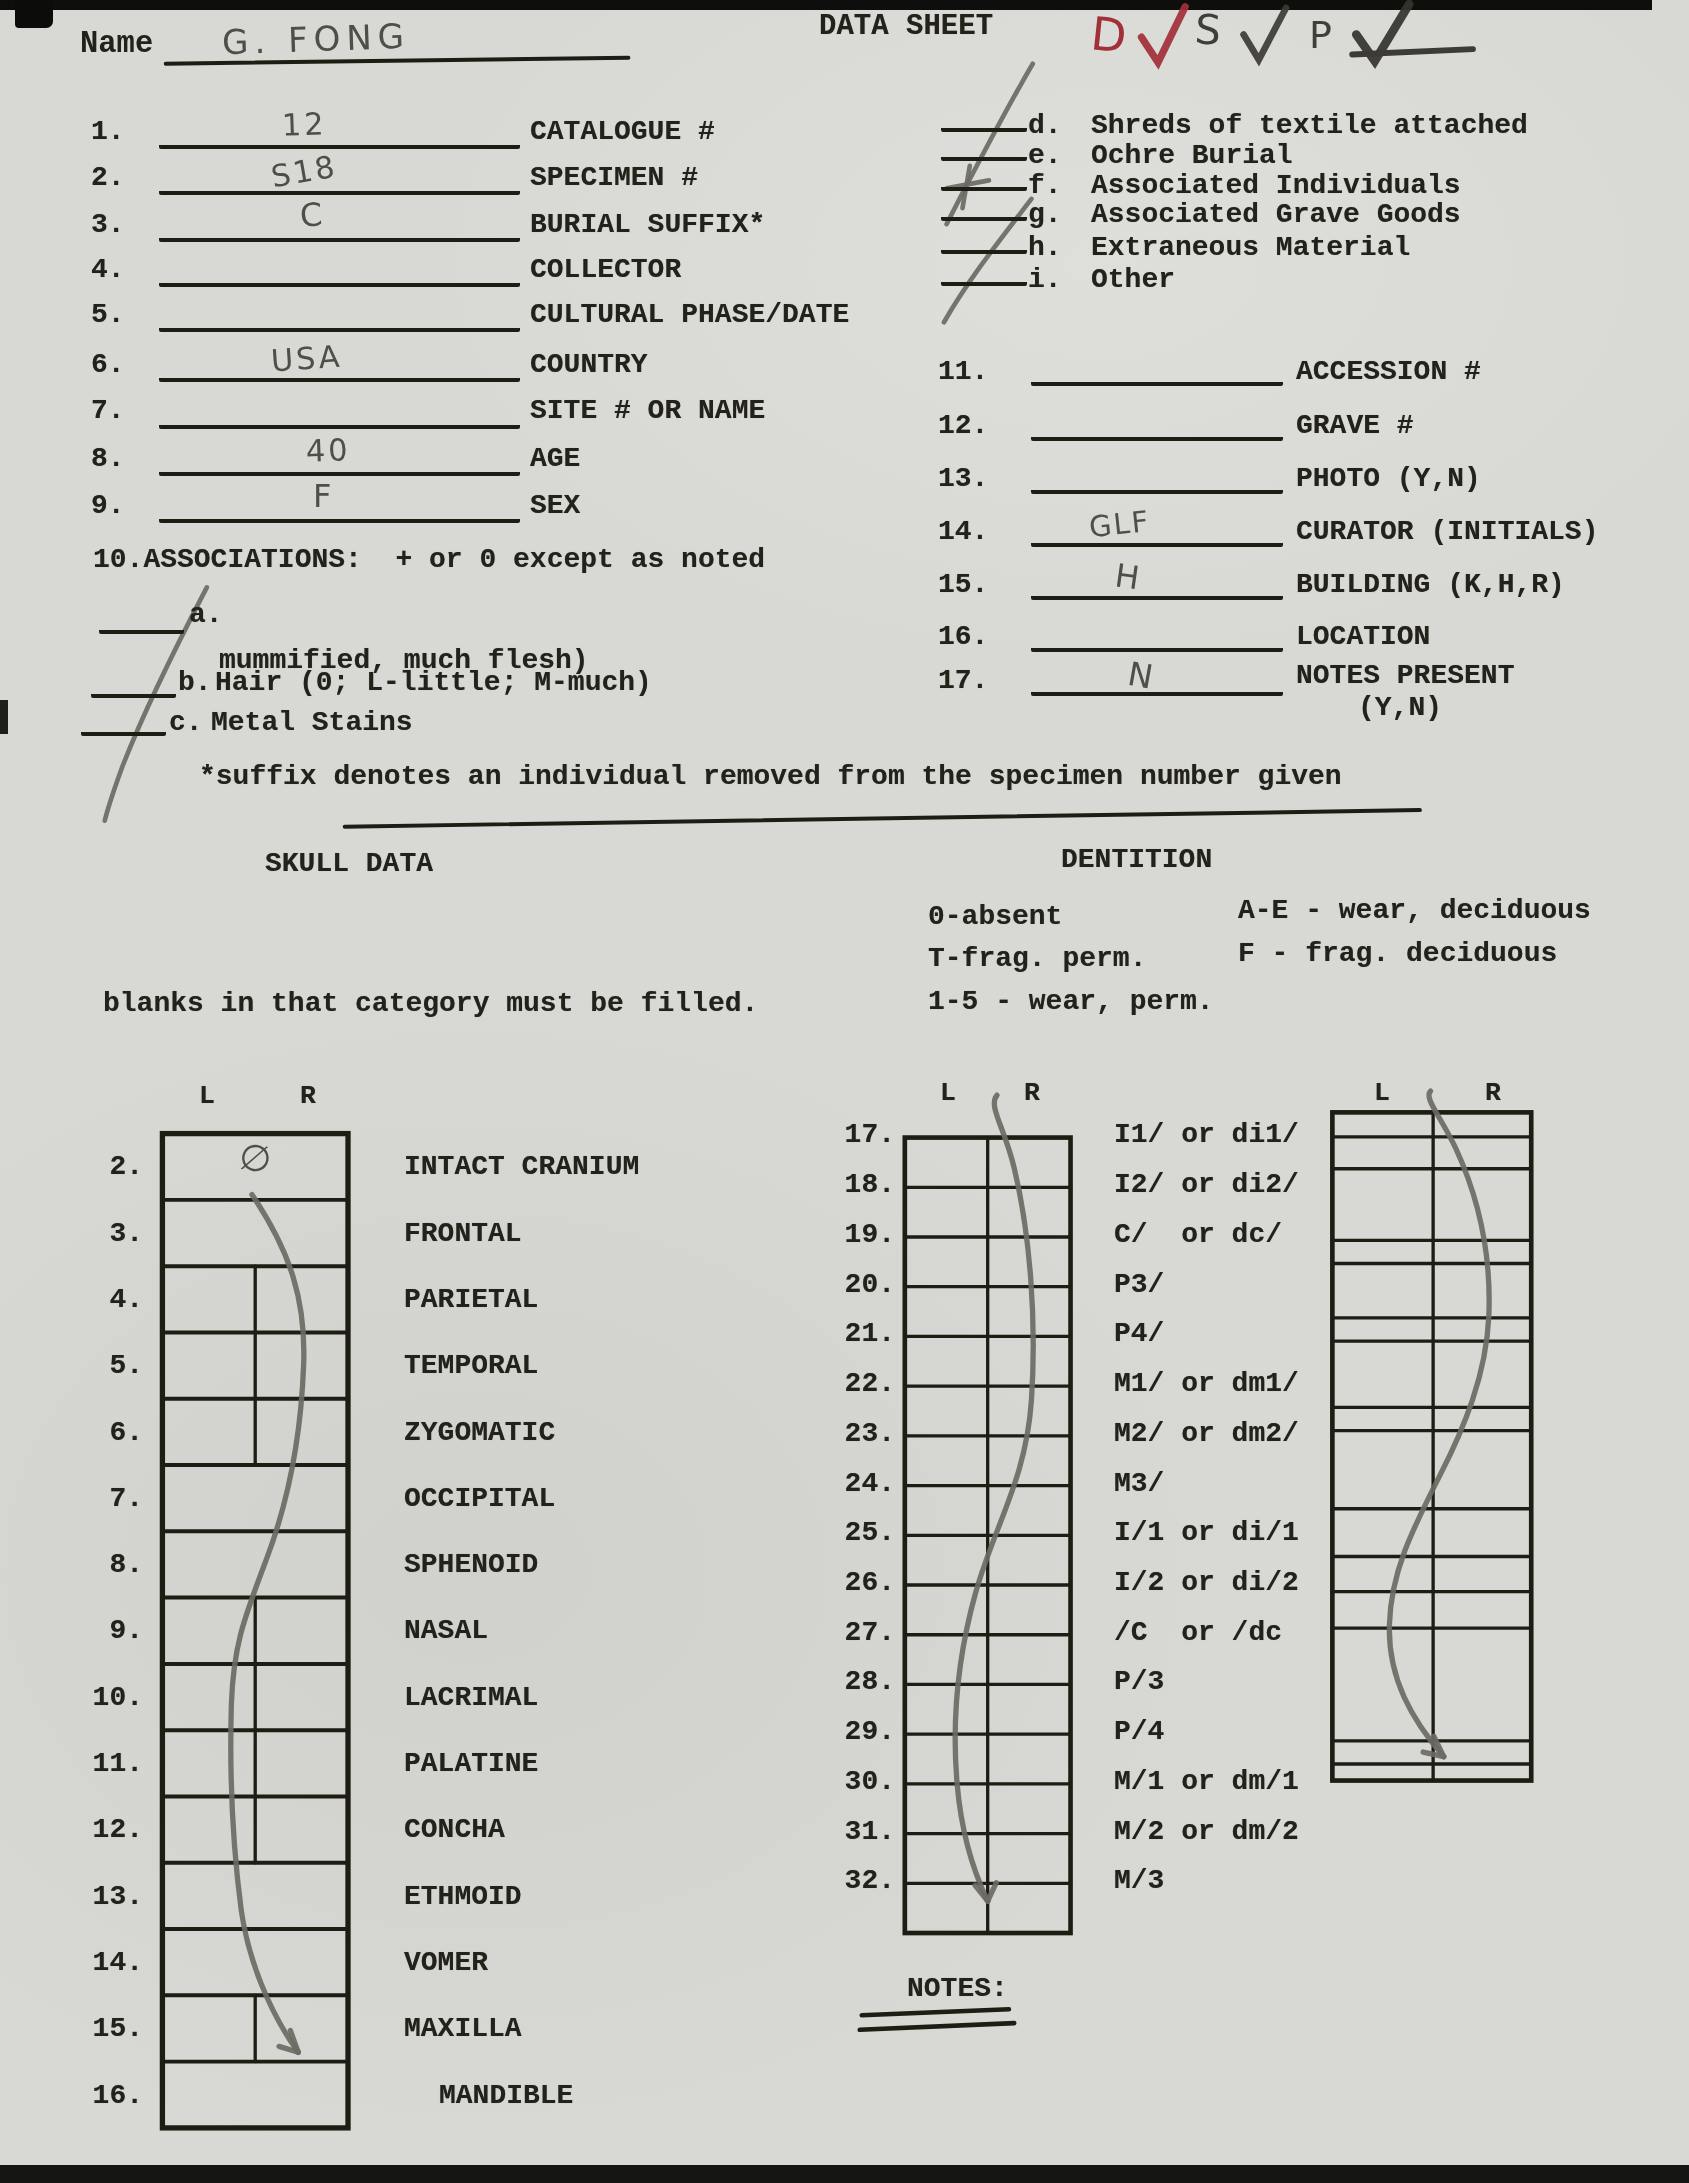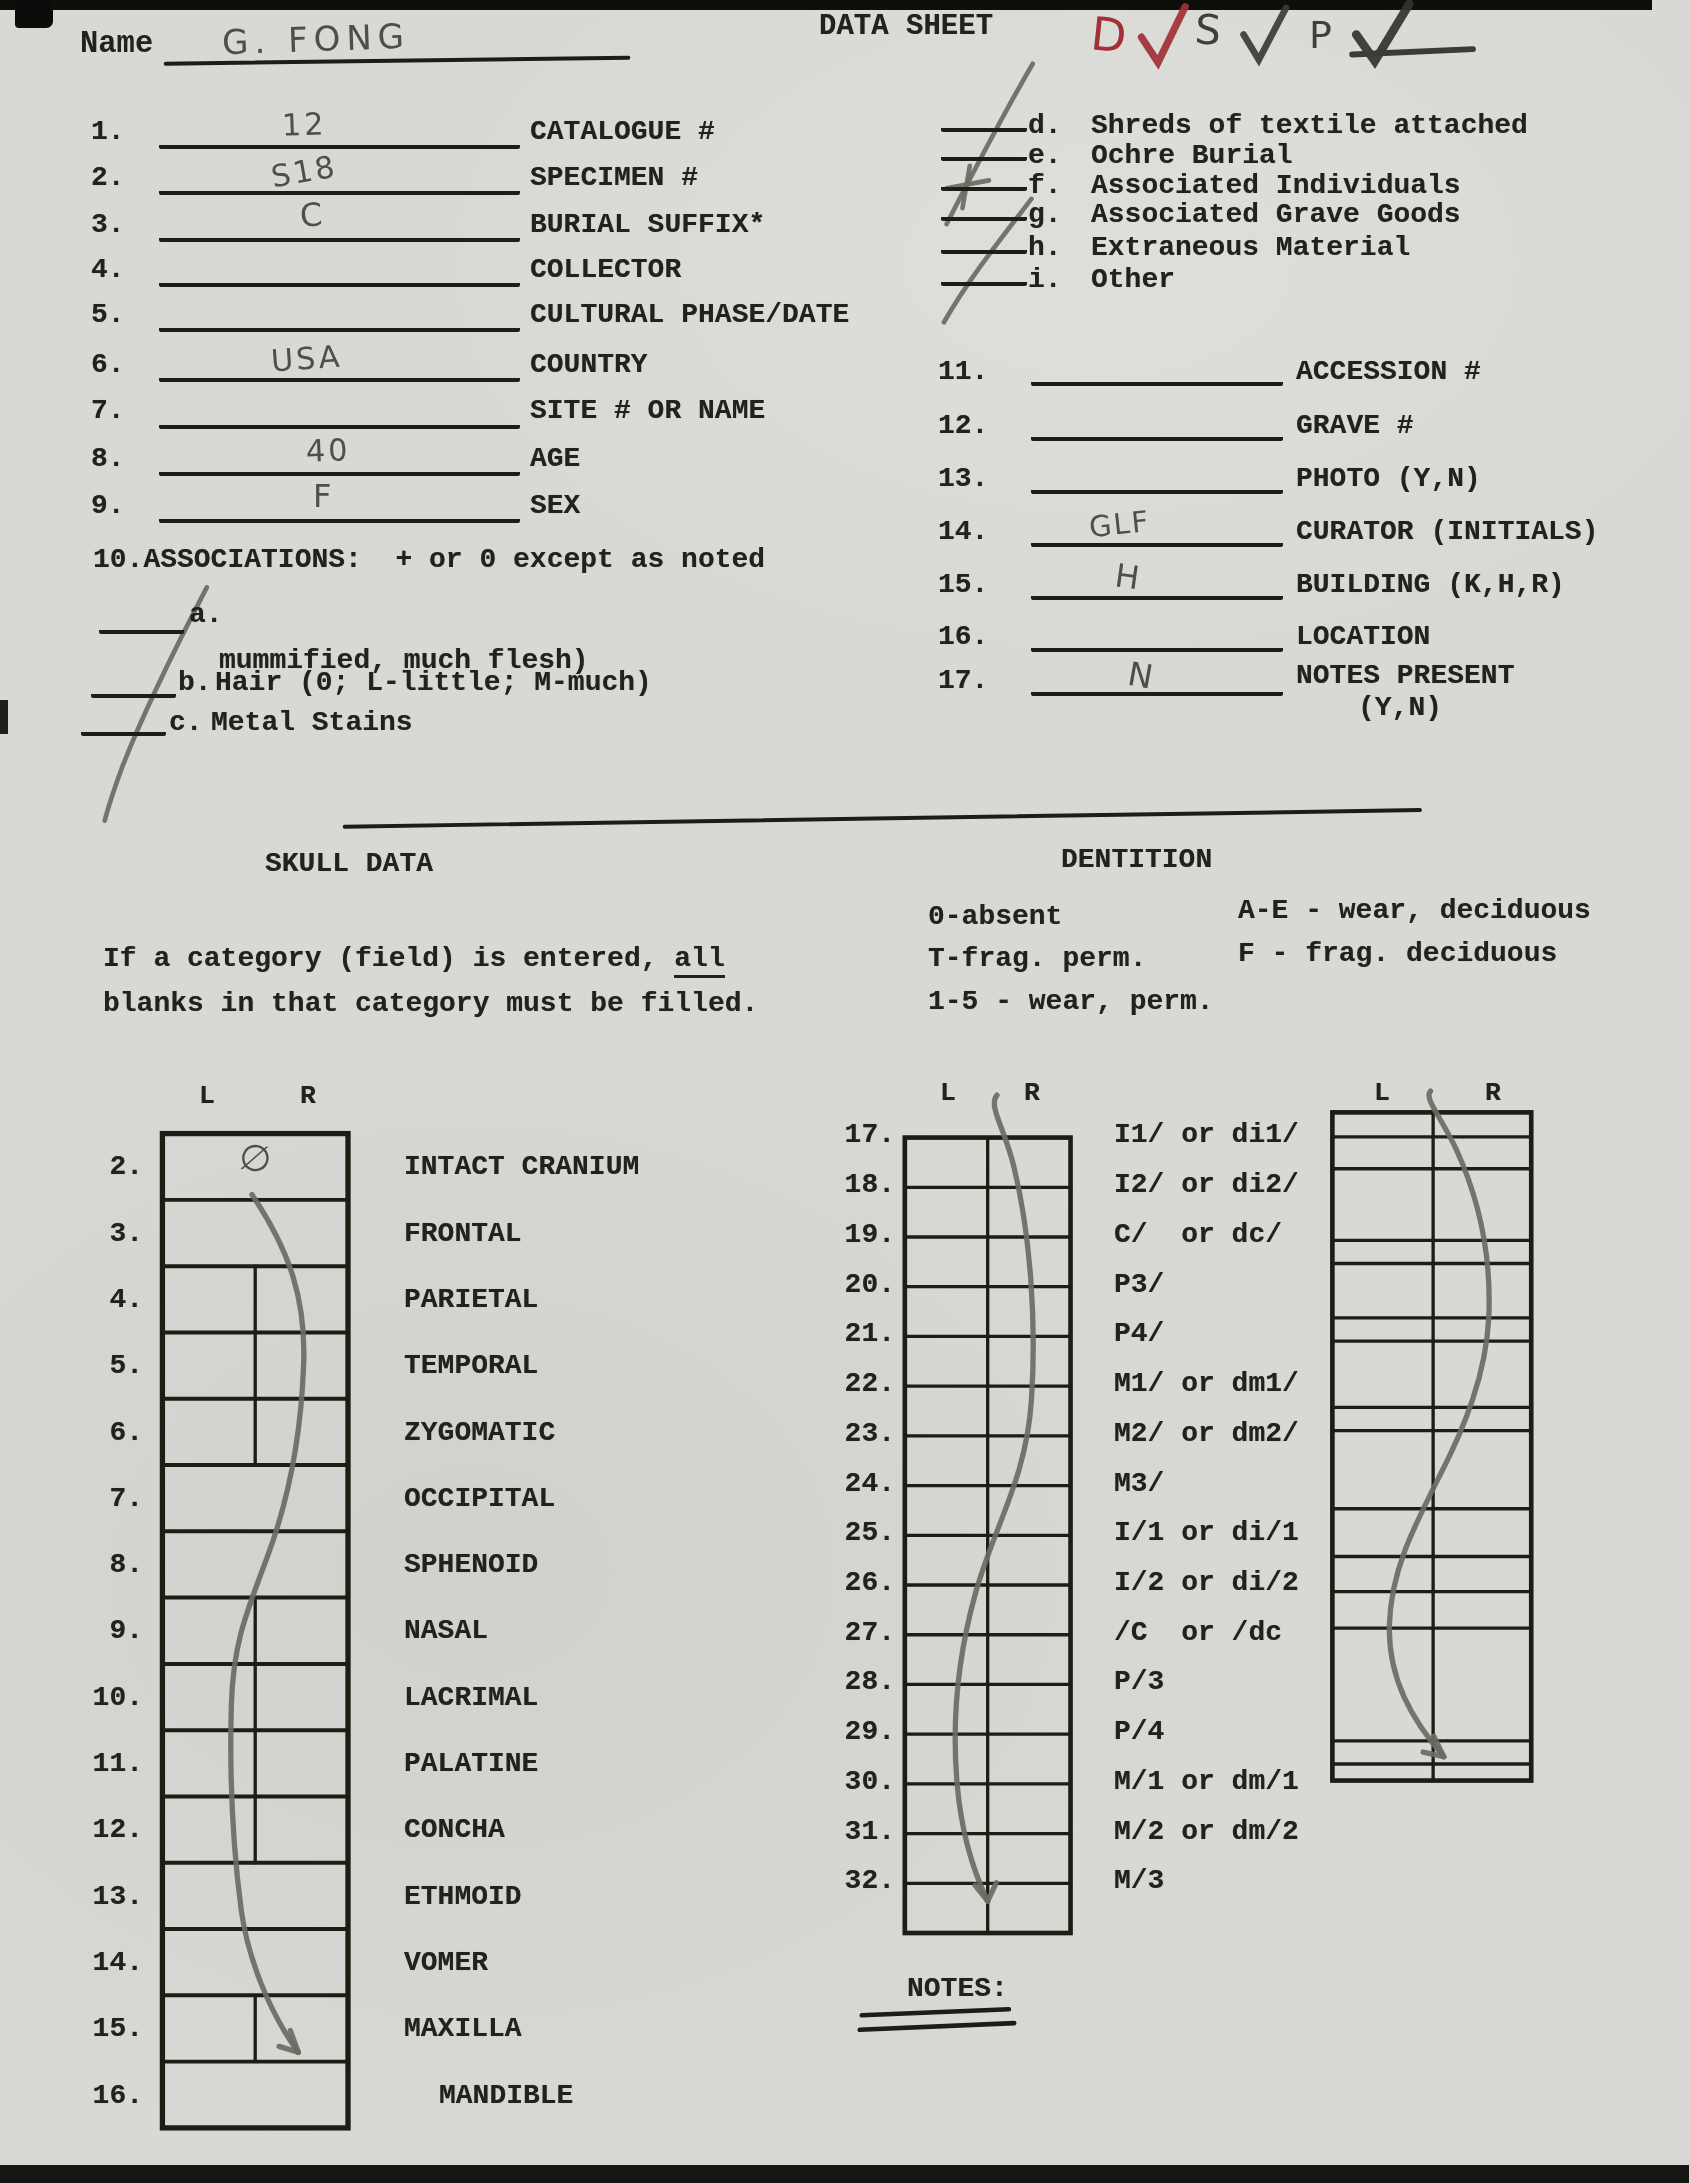--- a/index.html
+++ b/index.html
@@ -192,23 +192,23 @@
       <span class="abs mono" style="left: 93px; top: 545px;">10.ASSOCIATIONS:  + or 0 except as noted</span>
       <div class="blank" style="left: 99px; top: 611px; width: 85px; height: 18.6px;"></div>
       <span class="abs mono" style="left: 189px; top: 600px;">a.</span>
       <span class="abs mono" style="left: 219px; top: 646px;">mummified, much flesh)</span>
       <div class="blank" style="left: 91px; top: 675px; width: 85px; height: 18.6px;"></div>
       <span class="abs mono" style="left: 178px; top: 668px;">b.</span>
       <span class="abs mono" style="left: 215px; top: 668px;">Hair (0; L-little; M-much)</span>
       <div class="blank" style="left: 81px; top: 713px; width: 85px; height: 18.6px;"></div>
       <span class="abs mono" style="left: 169px; top: 708px;">c.</span>
       <span class="abs mono" style="left: 211px; top: 708px;">Metal Stains</span>
+      <span class="abs mono" style="left: 199px; top: 762px;">*suffix denotes an individual removed from the specimen number given</span>
       <span class="abs mono" style="left: 265px; top: 849px;">SKULL DATA</span>
       <span class="abs mono" style="left: 1061px; top: 845px;">DENTITION</span>
-      <span class="abs mono" style="left: 103px; top: 944px;"><span>If a category (field) is entered, </span><span class="uline">all</span></span>
       <span class="abs mono" style="left: 103px; top: 989px;">blanks in that category must be filled.</span>
       <span class="abs mono" style="left: 928px; top: 902px;">0-absent</span>
       <span class="abs mono" style="left: 928px; top: 944px;">T-frag. perm.</span>
       <span class="abs mono" style="left: 928px; top: 987px;">1-5 - wear, perm.</span>
       <span class="abs mono" style="left: 1238px; top: 896px;">A-E - wear, deciduous</span>
       <span class="abs mono" style="left: 1238px; top: 939px;">F - frag. deciduous</span>
       <span class="abs mono" style="left: 199px; top: 1082px; font-size: 26.5px;">L</span>
       <span class="abs mono" style="left: 300px; top: 1082px; font-size: 26.5px;">R</span>
       <span class="abs mono" style="left: 940px; top: 1079px; font-size: 26.5px;">L</span>
       <span class="abs mono" style="left: 1024px; top: 1079px; font-size: 26.5px;">R</span>

